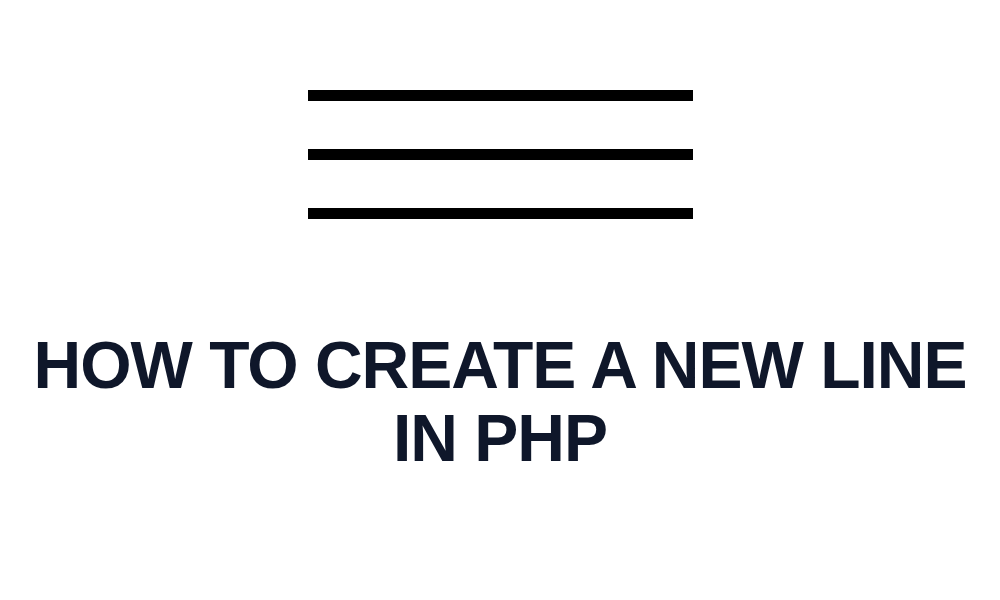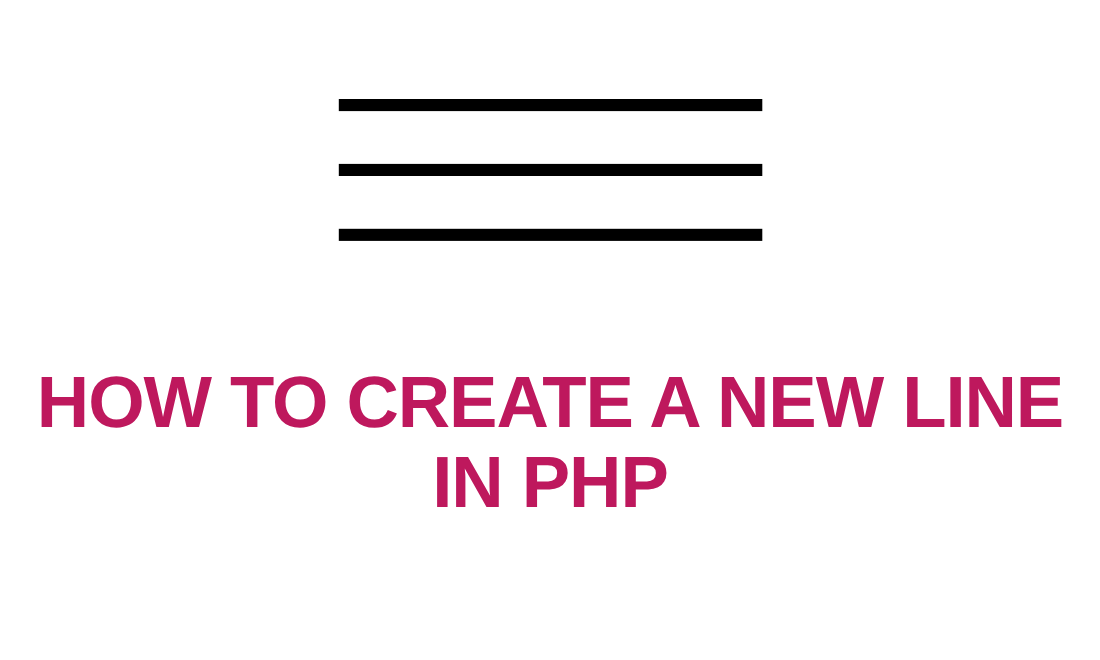--- a/index.html
+++ b/index.html
@@ -26,21 +26,21 @@
     .line {
       width: 385px;
       height: 11px;
       background: #000000;
     }
     .heading {
       margin-top: 110px;
       font-size: 66px;
       font-weight: 900;
       text-align: center;
-      color: #be185d;
+      color: #0f172a;
       line-height: 1.1;
       letter-spacing: -1px;
       text-transform: uppercase;
       padding: 0 20px;
     }
   </style>
 </head>
 <body>
 
 <div class="lines-icon">

